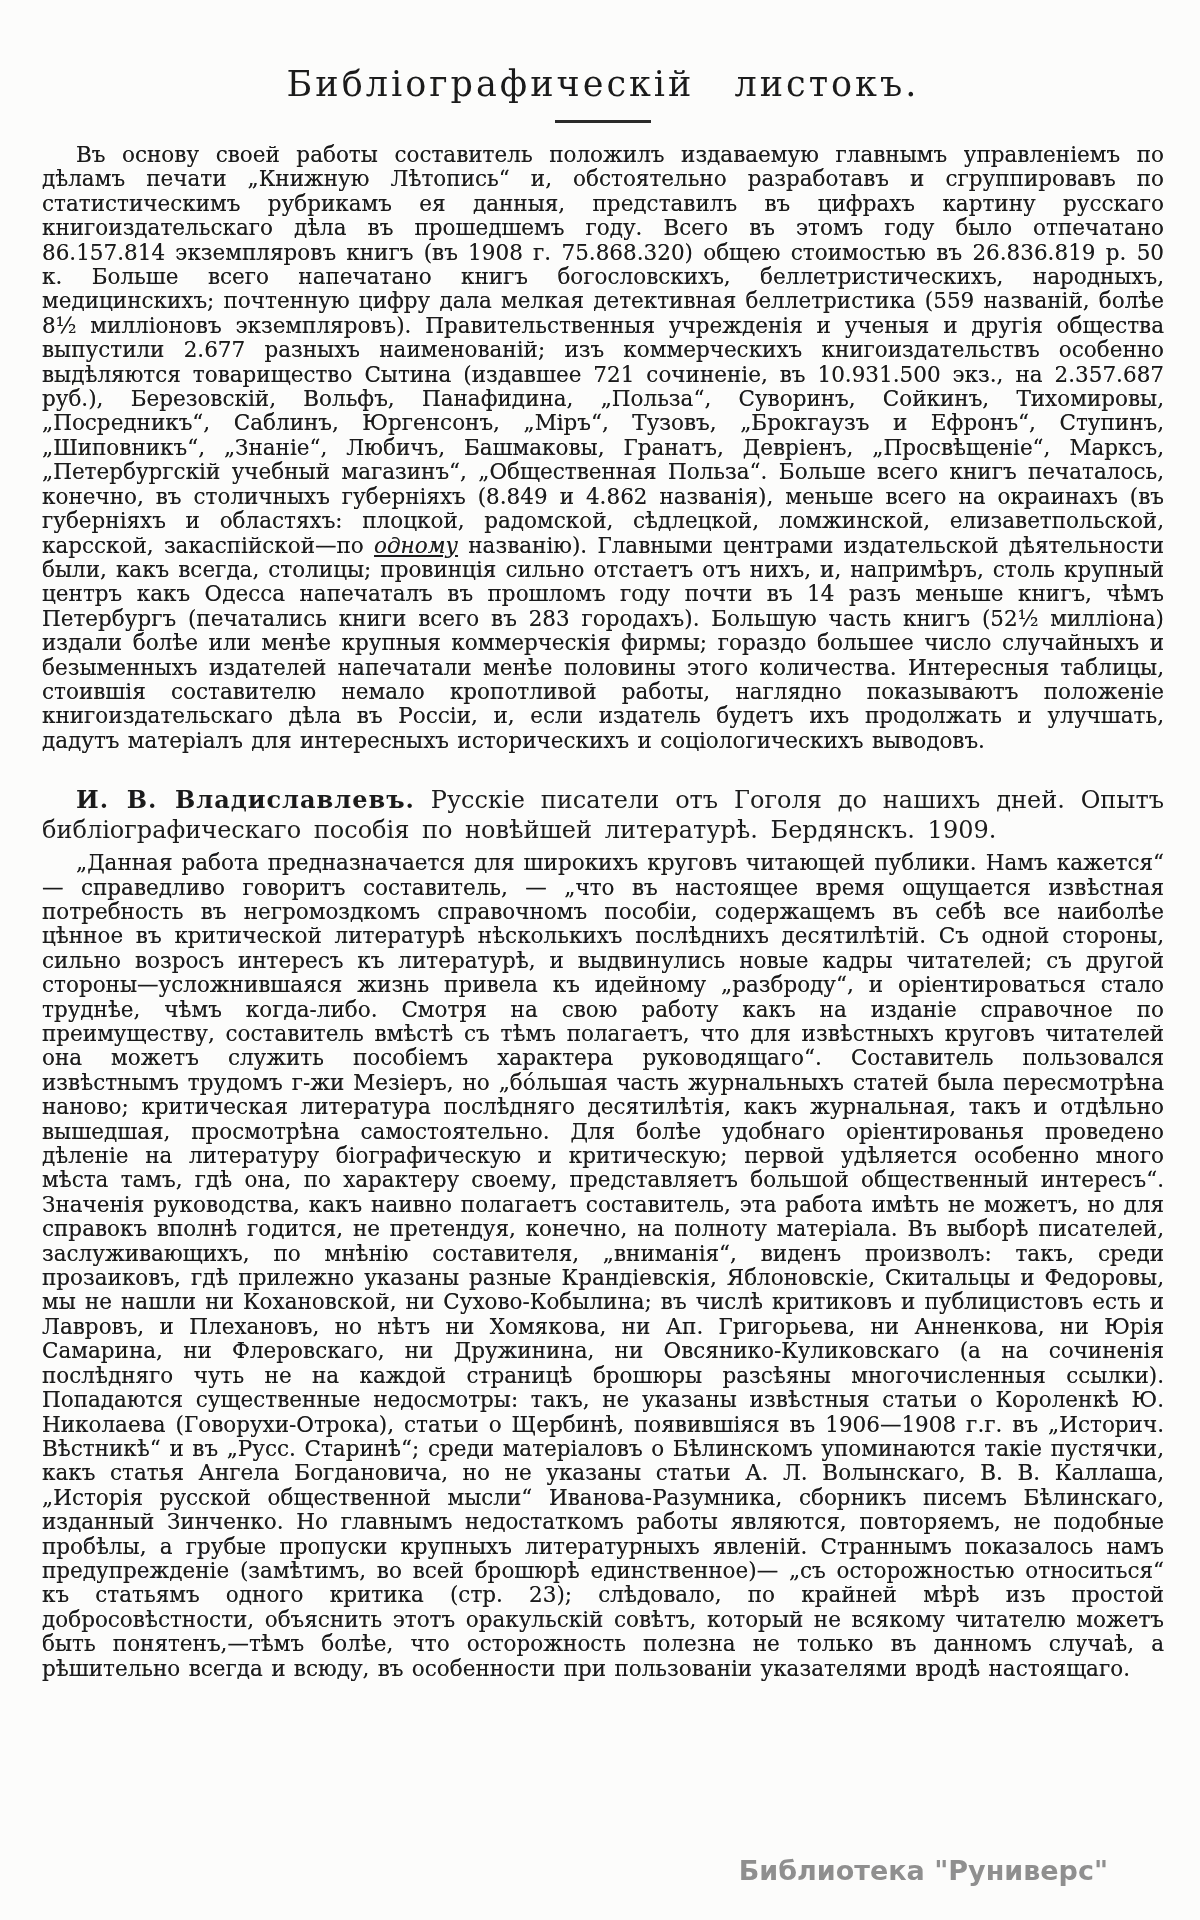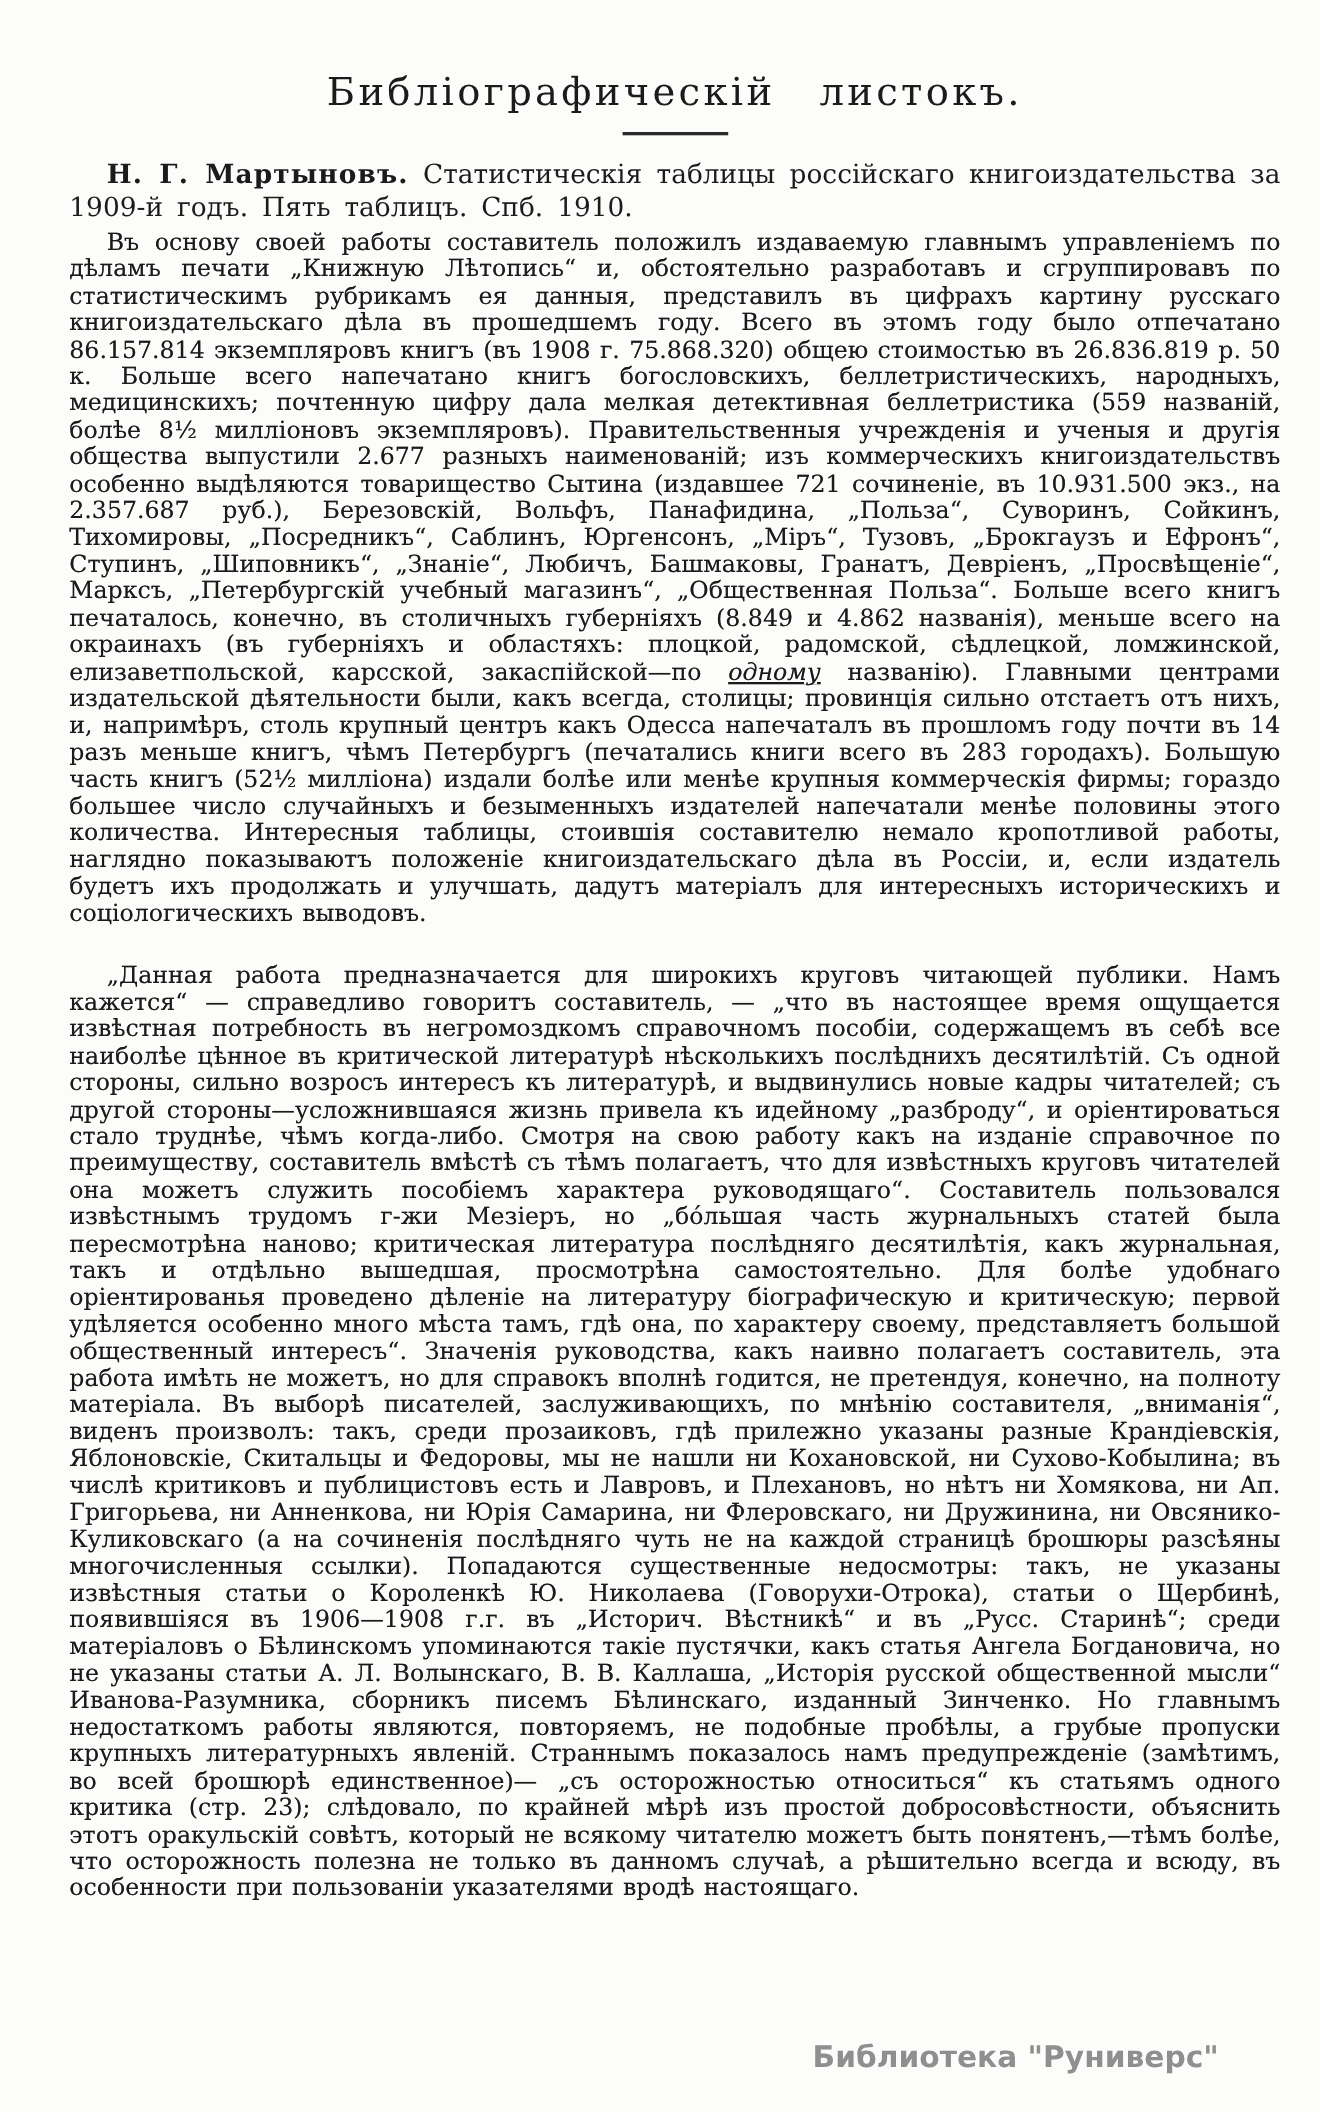--- a/index.html
+++ b/index.html
@@ -1,21 +1,21 @@
 <!DOCTYPE html>
 <html lang="ru"><head>
 <meta charset="utf-8">
 <style>
   html, body { margin: 0; padding: 0; background: #ffffff; }
   .page {
     position: relative;
     width: 1200px;
     height: 1920px;
     box-sizing: border-box;
-    padding: 64px 36px 0 63px;
+    padding: 64px 36px 0 42px;
     background: #fcfcfb;
     overflow: hidden;
     font-family: "DejaVu Serif", "Liberation Serif", serif;
     color: #1b1b1b;
   }
   .doc-title {
     margin: 0;
     text-align: center;
     font-size: 35px;
     font-weight: 400;
@@ -65,23 +65,23 @@
 </style>
 </head>
 <body>
 
 <div class="page">
 
   <h1 class="doc-title">Библіографическій листокъ.</h1>
   <div class="title-rule"></div>
 
   <section class="entry">
-    <p class="entry-heading"><span class="entry-author">Н. Г. Мартыновъ.</span><span> Статистическія таблицы россійскаго книгоиздательства за 1909-й годъ. Пять таблицъ. Спб. 1910.</span></p>
     <p class="entry-body"><span>Въ основу своей работы составитель положилъ издаваемую главнымъ управленіемъ по дѣламъ печати „Книжную Лѣтопись“ и, обстоятельно разработавъ и сгруппировавъ по статистическимъ рубрикамъ ея данныя, представилъ въ цифрахъ картину русскаго книгоиздательскаго дѣла въ прошедшемъ году. Всего въ этомъ году было отпечатано 86.157.814 экземпляровъ книгъ (въ 1908 г. 75.868.320) общею стоимостью въ 26.836.819 р. 50 к. Больше всего напечатано книгъ богословскихъ, беллетристическихъ, народныхъ, медицинскихъ; почтенную цифру дала мелкая детективная беллетристика (559 названій, болѣе 8½ милліоновъ экземпляровъ). Правительственныя учрежденія и ученыя и другія общества выпустили 2.677 разныхъ наименованій; изъ коммерческихъ книгоиздательствъ особенно выдѣляются товарищество Сытина (издавшее 721 сочиненіе, въ 10.931.500 экз., на 2.357.687 руб.), Березовскій, Вольфъ, Панафидина, „Польза“, Суворинъ, Сойкинъ, Тихомировы, „Посредникъ“, Саблинъ, Юргенсонъ, „Міръ“, Тузовъ, „Брокгаузъ и Ефронъ“, Ступинъ, „Шиповникъ“, „Знаніе“, Любичъ, Башмаковы, Гранатъ, Девріенъ, „Просвѣщеніе“, Марксъ, „Петербургскій учебный магазинъ“, „Общественная Польза“. Больше всего книгъ печаталось, конечно, въ столичныхъ губерніяхъ (8.849 и 4.862 названія), меньше всего на окраинахъ (въ губерніяхъ и областяхъ: плоцкой, радомской, сѣдлецкой, ломжинской, елизаветпольской, карсской, закаспійской—по </span><span class="em-word">одному</span><span> названію). Главными центрами издательской дѣятельности были, какъ всегда, столицы; провинція сильно отстаетъ отъ нихъ, и, напримѣръ, столь крупный центръ какъ Одесса напечаталъ въ прошломъ году почти въ 14 разъ меньше книгъ, чѣмъ Петербургъ (печатались книги всего въ 283 городахъ). Большую часть книгъ (52½ милліона) издали болѣе или менѣе крупныя коммерческія фирмы; гораздо большее число случайныхъ и безыменныхъ издателей напечатали менѣе половины этого количества. Интересныя таблицы, стоившія составителю немало кропотливой работы, наглядно показываютъ положеніе книгоиздательскаго дѣла въ Россіи, и, если издатель будетъ ихъ продолжать и улучшать, дадутъ матеріалъ для интересныхъ историческихъ и соціологическихъ выводовъ.</span></p>
   </section>
 
   <section class="entry">
+    <p class="entry-heading"><span class="entry-author">И. В. Владиславлевъ.</span><span> Русскіе писатели отъ Гоголя до нашихъ дней. Опытъ библіографическаго пособія по новѣйшей литературѣ. Бердянскъ. 1909.</span></p>
     <p class="entry-body"><span>„Данная работа предназначается для широкихъ круговъ читающей публики. Намъ кажется“ — справедливо говоритъ составитель, — „что въ настоящее время ощущается извѣстная потребность въ негромоздкомъ справочномъ пособіи, содержащемъ въ себѣ все наиболѣе цѣнное въ критической литературѣ нѣсколькихъ послѣднихъ десятилѣтій. Съ одной стороны, сильно возросъ интересъ къ литературѣ, и выдвинулись новые кадры читателей; съ другой стороны—усложнившаяся жизнь привела къ идейному „разброду“, и оріентироваться стало труднѣе, чѣмъ когда-либо. Смотря на свою работу какъ на изданіе справочное по преимуществу, составитель вмѣстѣ съ тѣмъ полагаетъ, что для извѣстныхъ круговъ читателей она можетъ служить пособіемъ характера руководящаго“. Составитель пользовался извѣстнымъ трудомъ г-жи Мезіеръ, но „бо́льшая часть журнальныхъ статей была пересмотрѣна наново; критическая литература послѣдняго десятилѣтія, какъ журнальная, такъ и отдѣльно вышедшая, просмотрѣна самостоятельно. Для болѣе удобнаго оріентированья проведено дѣленіе на литературу біографическую и критическую; первой удѣляется особенно много мѣста тамъ, гдѣ она, по характеру своему, представляетъ большой общественный интересъ“. Значенія руководства, какъ наивно полагаетъ составитель, эта работа имѣть не можетъ, но для справокъ вполнѣ годится, не претендуя, конечно, на полноту матеріала. Въ выборѣ писателей, заслуживающихъ, по мнѣнію составителя, „вниманія“, виденъ произволъ: такъ, среди прозаиковъ, гдѣ прилежно указаны разные Крандіевскія, Яблоновскіе, Скитальцы и Федоровы, мы не нашли ни Кохановской, ни Сухово-Кобылина; въ числѣ критиковъ и публицистовъ есть и Лавровъ, и Плехановъ, но нѣтъ ни Хомякова, ни Ап. Григорьева, ни Анненкова, ни Юрія Самарина, ни Флеровскаго, ни Дружинина, ни Овсянико-Куликовскаго (а на сочиненія послѣдняго чуть не на каждой страницѣ брошюры разсѣяны многочисленныя ссылки). Попадаются существенные недосмотры: такъ, не указаны извѣстныя статьи о Короленкѣ Ю. Николаева (Говорухи-Отрока), статьи о Щербинѣ, появившіяся въ 1906—1908 г.г. въ „Историч. Вѣстникѣ“ и въ „Русс. Старинѣ“; среди матеріаловъ о Бѣлинскомъ упоминаются такіе пустячки, какъ статья Ангела Богдановича, но не указаны статьи А. Л. Волынскаго, В. В. Каллаша, „Исторія русской общественной мысли“ Иванова-Разумника, сборникъ писемъ Бѣлинскаго, изданный Зинченко. Но главнымъ недостаткомъ работы являются, повторяемъ, не подобные пробѣлы, а грубые пропуски крупныхъ литературныхъ явленій. Страннымъ показалось намъ предупрежденіе (замѣтимъ, во всей брошюрѣ единственное)— „съ осторожностью относиться“ къ статьямъ одного критика (стр. 23); слѣдовало, по крайней мѣрѣ изъ простой добросовѣстности, объяснить этотъ оракульскій совѣтъ, который не всякому читателю можетъ быть понятенъ,—тѣмъ болѣе, что осторожность полезна не только въ данномъ случаѣ, а рѣшительно всегда и всюду, въ особенности при пользованіи указателями вродѣ настоящаго.</span></p>
   </section>
 
   <div class="watermark">Библиотека "Руниверс"</div>
 
 </div>
 
 </body></html>

